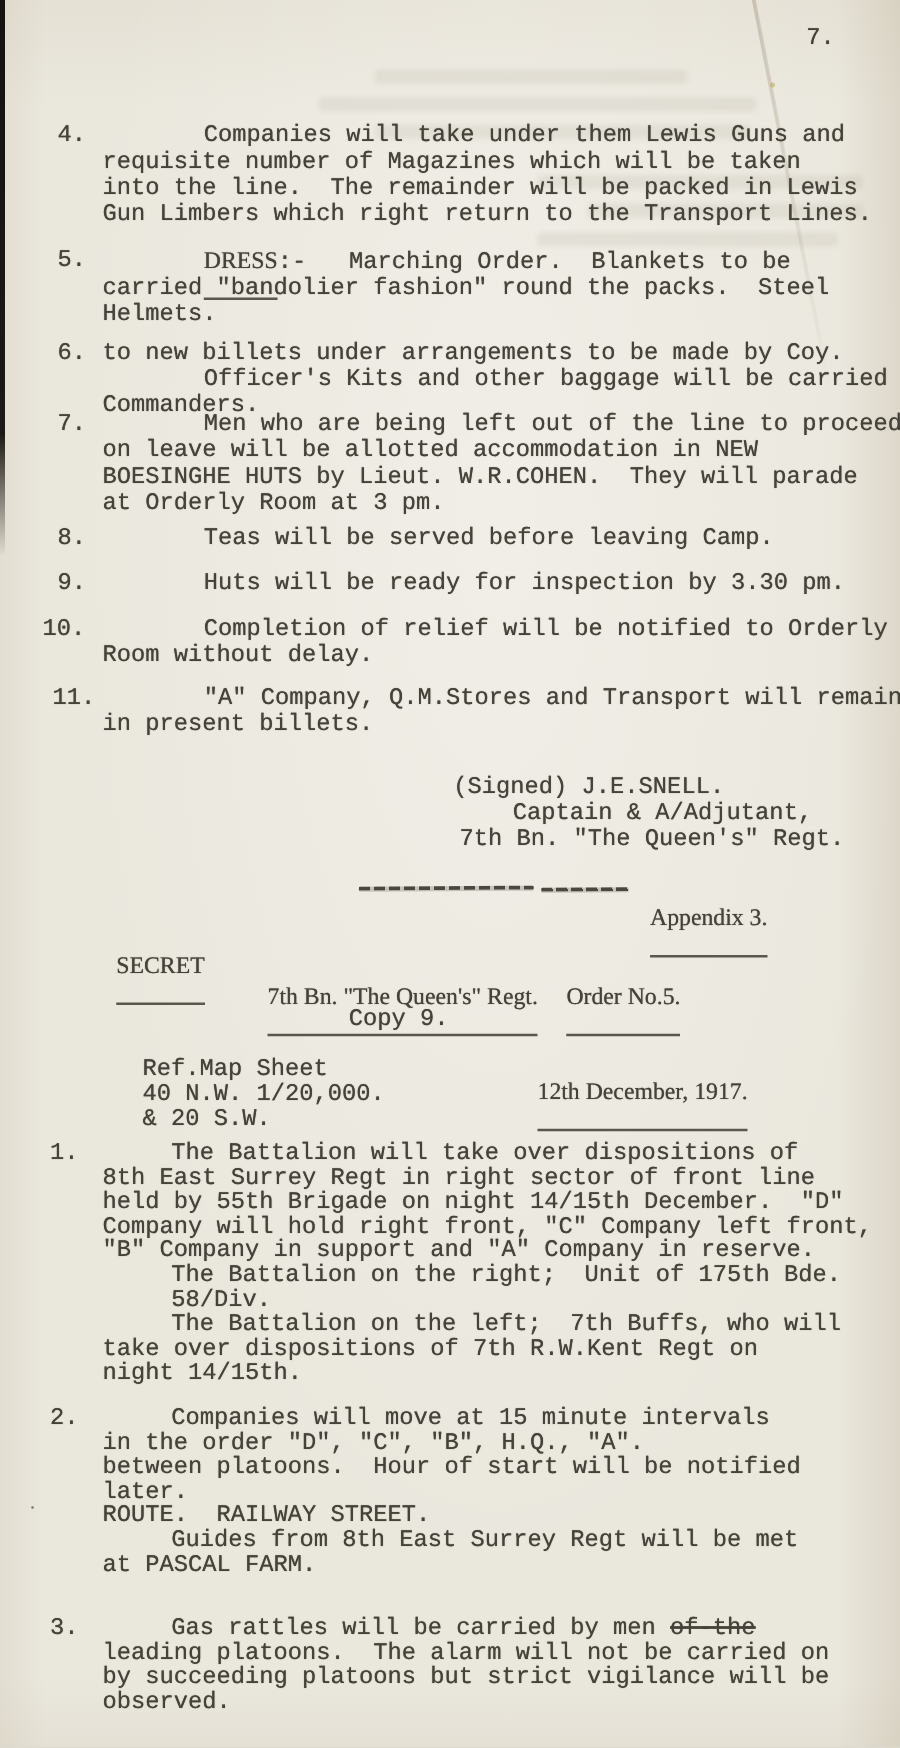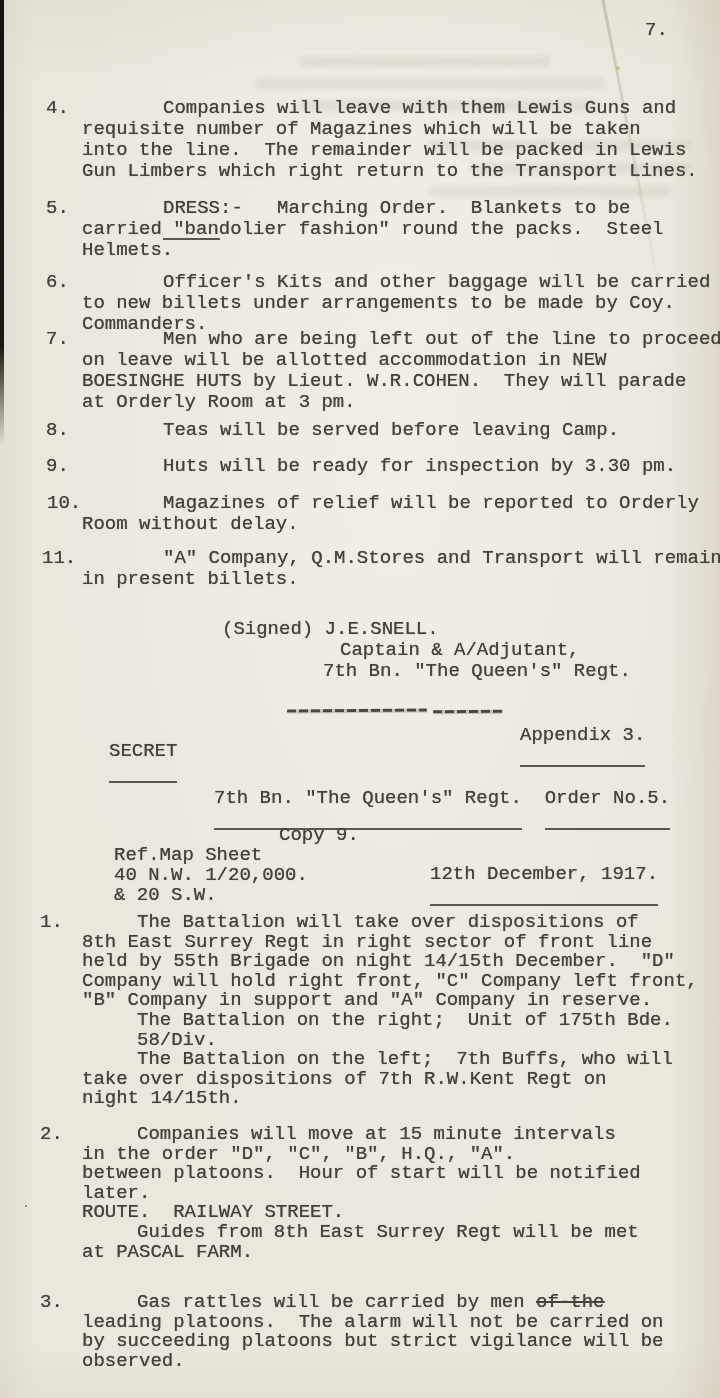--- a/index.html
+++ b/index.html
@@ -23,23 +23,23 @@
   .abs{position:absolute;}
   .item{position:absolute;left:0;right:0;}
   .sec1 .item{line-height:21px;}
   .sec2 .item{line-height:19.6px;}
   .num{position:absolute;top:0;}
   .sec1 .num{left:46px;}
   .sec2 .num{left:40px;}
   .body{margin-left:82px;}
   .i2{padding-left:81px;}  
   .i1{padding-left:55px;}  
-  .u{border-bottom:2px solid rgba(70,66,56,0.88);padding-bottom:19px;}
+  .u{border-bottom:2px solid rgba(70,66,56,0.88);padding-bottom:19px;font-family:Liberation Serif, serif;}
   .strike{text-decoration:line-through;text-decoration-thickness:2px;}
-  .sig{line-height:22px;}
+  .sig{line-height:22px;text-align:center;}
   .sig .s1{margin-left:222px;}
   .sig .s2{margin-left:340px;}
   .sig .s3{margin-left:323px;}
   .rule{position:absolute;height:3px;border-radius:1px;
     background:repeating-linear-gradient(90deg,#4a473f 0 9px,rgba(74,71,63,0.25) 9px 12px);
     box-shadow:0 1px 0 rgba(74,71,63,0.25);
     transform:rotate(-0.4deg);}
   .refblock{line-height:20px;margin-left:32px;}
   
   .edge-left{position:absolute;left:0;top:0;width:4px;height:445px;
@@ -69,41 +69,41 @@
   <div class="speck yellow" style="left:616px;top:66px;"></div>
   <div class="speck" style="left:25px;top:1205px;width:2px;height:2px;"></div>
 
   <div class="abs txt" style="left:645px;top:19px;">7.</div>
 
   <div class="sec1">
 
     <div class="item" style="top:98px">
       <span class="num txt">4.</span>
       <div class="body">
-        <div class="ln txt i2">Companies will leave with them Lewis Guns and</div>
+        <div class="ln txt i2">Companies will take under them Lewis Guns and</div>
         <div class="ln txt">requisite number of Magazines which will be taken</div>
         <div class="ln txt">into the line.  The remainder will be packed in Lewis</div>
         <div class="ln txt">Gun Limbers which right return to the Transport Lines.</div>
       </div>
     </div>
 
     <div class="item" style="top:198px">
       <span class="num txt">5.</span>
       <div class="body">
         <div class="ln txt i2"><span class="u">DRESS</span><span>:-   Marching Order.  Blankets to be</span></div>
         <div class="ln txt">carried "bandolier fashion" round the packs.  Steel</div>
         <div class="ln txt">Helmets.</div>
       </div>
     </div>
 
     <div class="item" style="top:272px">
       <span class="num txt">6.</span>
       <div class="body">
+        <div class="ln txt">to new billets under arrangements to be made by Coy.</div>
         <div class="ln txt i2">Officer's Kits and other baggage will be carried</div>
-        <div class="ln txt">to new billets under arrangements to be made by Coy.</div>
         <div class="ln txt">Commanders.</div>
       </div>
     </div>
 
     <div class="item" style="top:329px">
       <span class="num txt">7.</span>
       <div class="body">
         <div class="ln txt i2">Men who are being left out of the line to proceed</div>
         <div class="ln txt">on leave will be allotted accommodation in NEW</div>
         <div class="ln txt">BOESINGHE HUTS by Lieut. W.R.COHEN.  They will parade</div>
@@ -119,23 +119,23 @@
     </div>
 
     <div class="item" style="top:456px">
       <span class="num txt">9.</span>
       <div class="body">
         <div class="ln txt i2">Huts will be ready for inspection by 3.30 pm.</div>
       </div>
     </div>
 
     <div class="item" style="top:493px">
-      <span class="num txt" style="left:47px">10.</span>
-      <div class="body">
-        <div class="ln txt i2">Magazines of relief will be reported to Orderly</div>
+      <span class="num txt" style="left:34px">10.</span>
+      <div class="body">
+        <div class="ln txt i2">Completion of relief will be notified to Orderly</div>
         <div class="ln txt">Room without delay.</div>
       </div>
     </div>
 
     <div class="item" style="top:548px">
       <span class="num txt" style="left:42px">11.</span>
       <div class="body">
         <div class="ln txt i2">"A" Company, Q.M.Stores and Transport will remain</div>
         <div class="ln txt">in present billets.</div>
       </div>
@@ -146,23 +146,23 @@
       <div class="ln txt s2">Captain &amp; A/Adjutant,</div>
       <div class="ln txt s3">7th Bn. "The Queen's" Regt.</div>
     </div>
 
     <div class="rule" style="left:287px;top:709px;width:140px;"></div>
     <div class="rule" style="left:433px;top:710px;width:70px;"></div>
   </div>
 
   <div>
     <div class="abs txt" style="left:520px;top:724px;"><span class="u">Appendix 3.</span></div>
-    <div class="abs txt" style="left:93px;top:740px;margin-left:16px;"><span class="u">SECRET</span></div>
+    <div class="abs txt" style="left:93px;top:762px;"><span class="u">SECRET</span></div>
     <div class="abs txt ln" style="left:214px;top:787px;"><span class="u">7th Bn. "The Queen's" Regt.</span><span>  </span><span class="u">Order No.5.</span></div>
-    <div class="abs txt" style="left:279px;top:824px;">Copy 9.</div>
+    <div class="abs txt" style="left:279px;top:804px;">Copy 9.</div>
     <div class="abs refblock" style="left:82px;top:845px;">
       <div class="ln txt">Ref.Map Sheet</div>
       <div class="ln txt">40 N.W. 1/20,000.</div>
       <div class="ln txt">&amp; 20 S.W.</div>
     </div>
     <div class="abs txt" style="left:430px;top:863px;"><span class="u">12th December, 1917.</span></div>
   </div>
 
   <div class="sec2">
 

